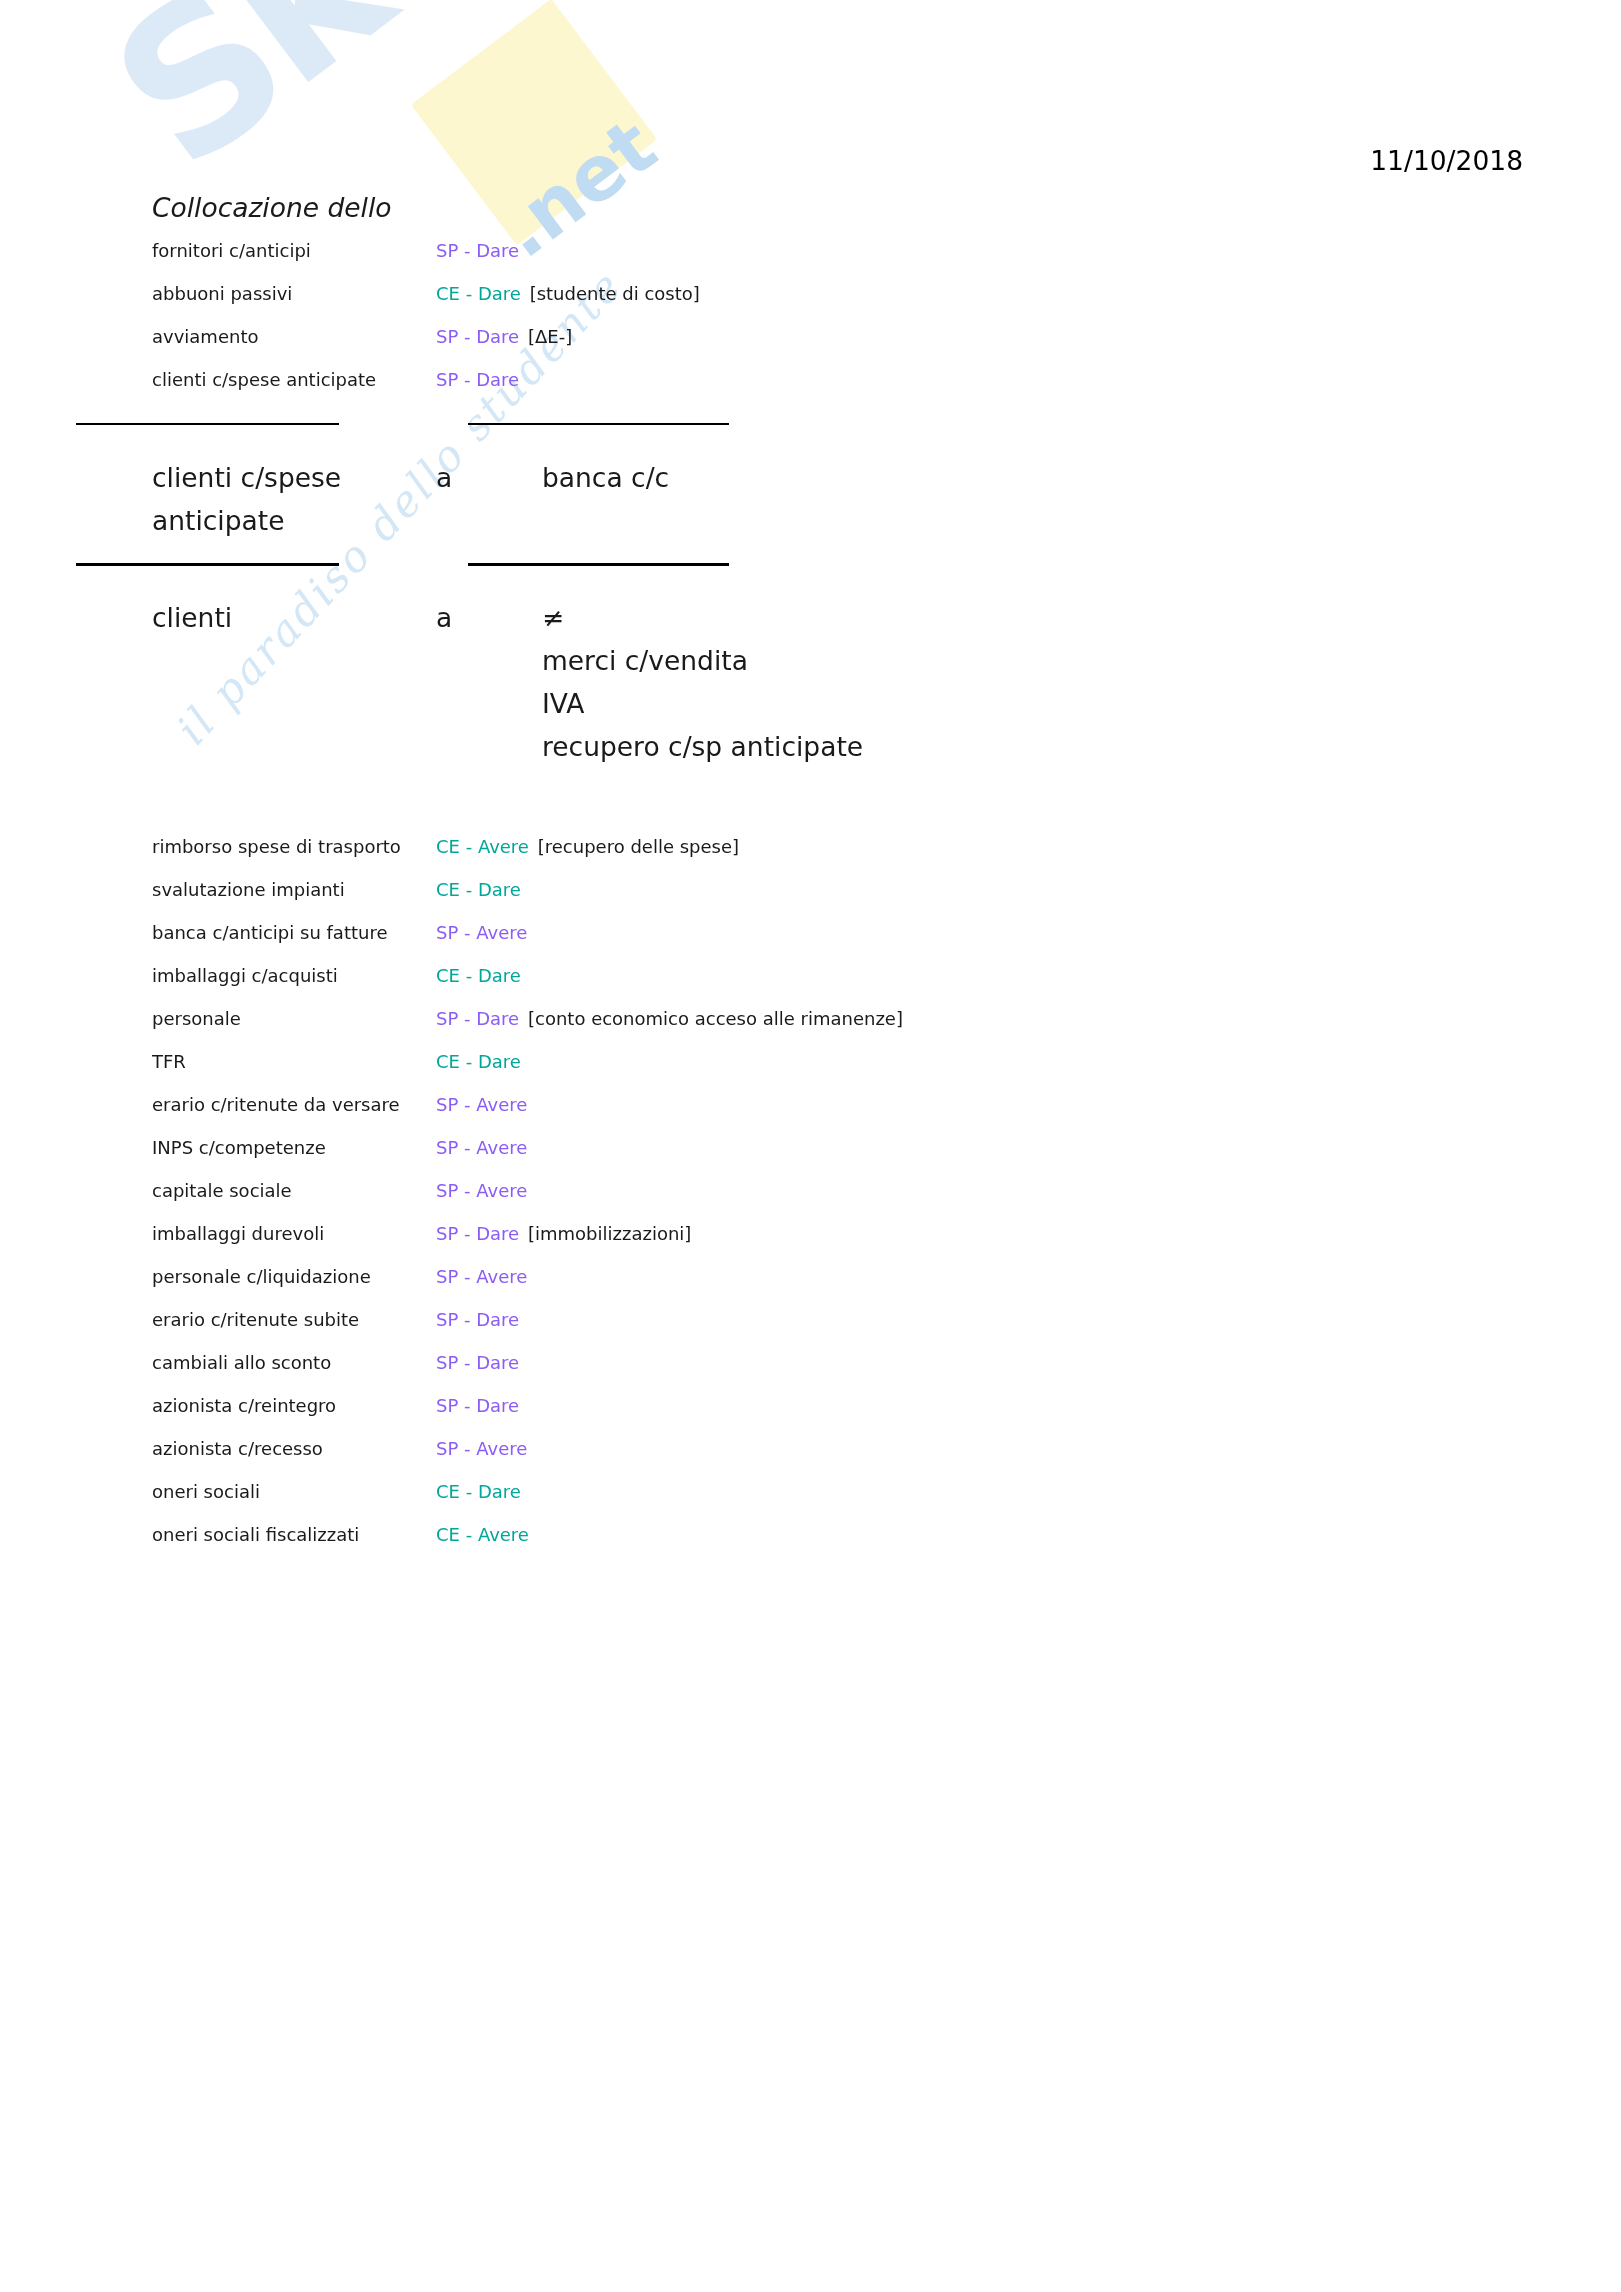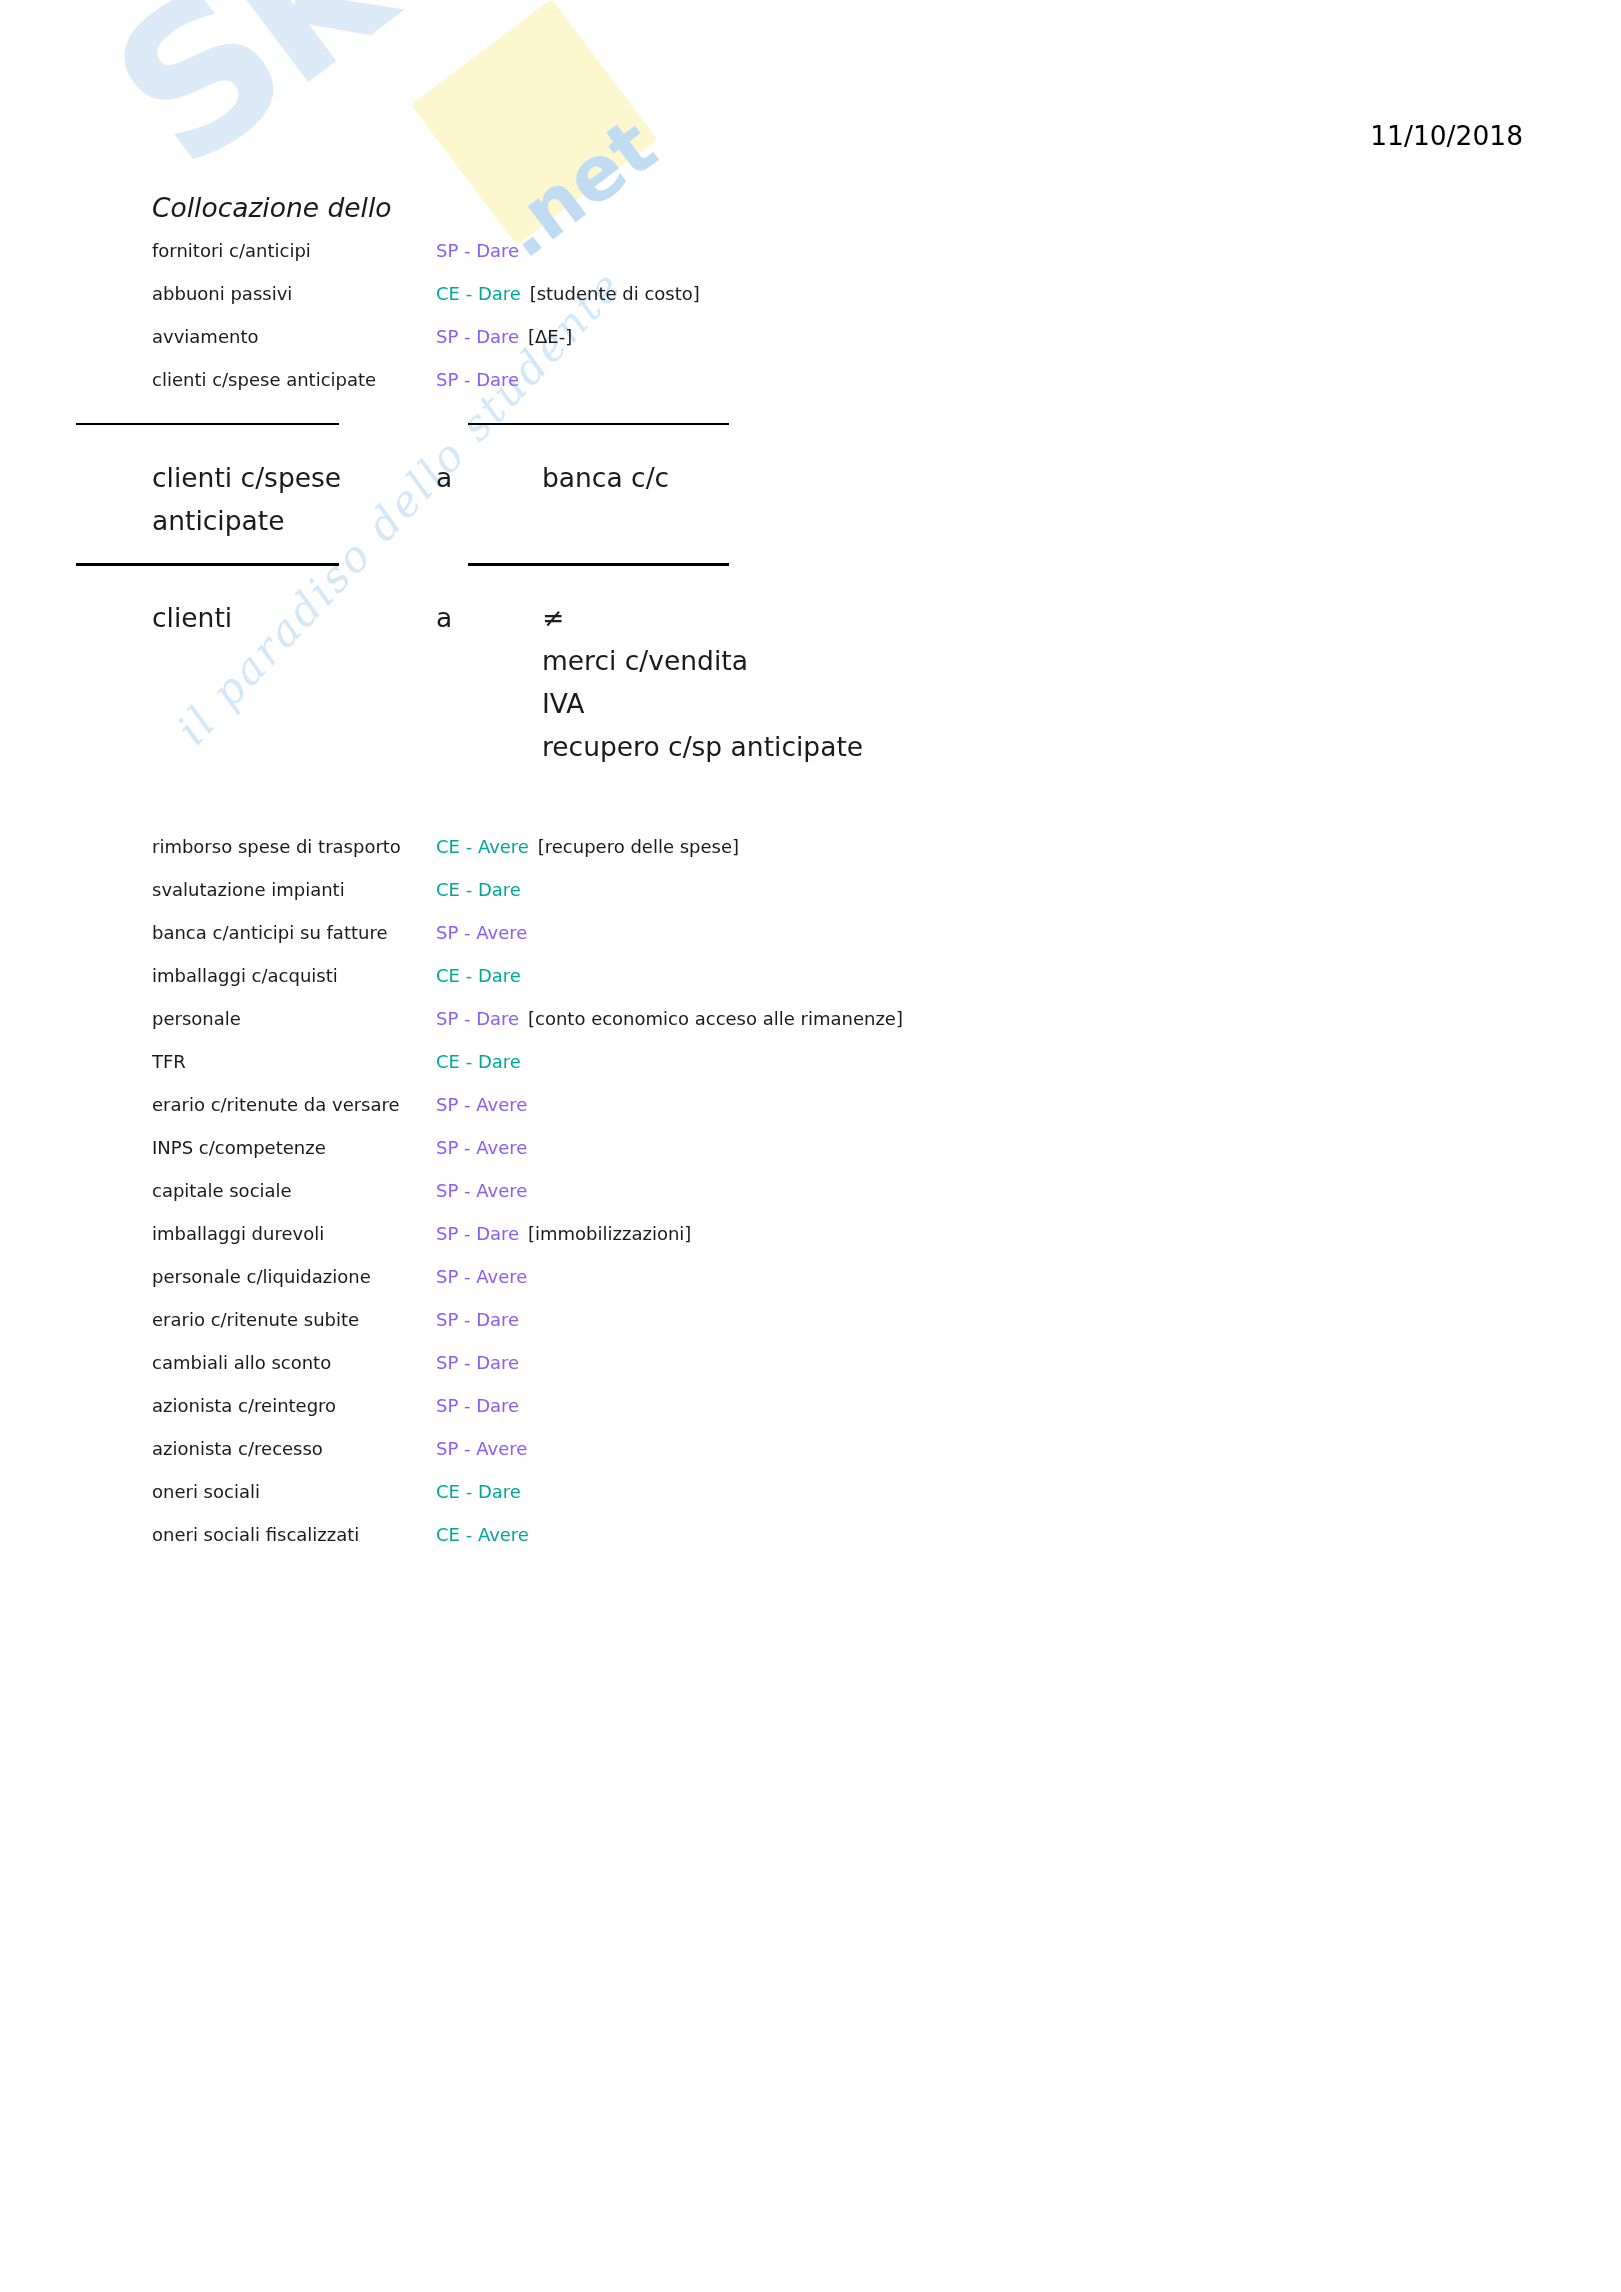--- a/index.html
+++ b/index.html
@@ -79,21 +79,21 @@
   }
 
   
   .content {
     position: relative;
     z-index: 2;
   }
   .date {
     position: absolute;
     right: 98px;
-    top: 120px;
+    top: 145px;
     font-family: "DejaVu Sans", "Liberation Sans", sans-serif;
     font-size: 26.5px;
     color: #000000;
     white-space: nowrap;
   }
 
   .doc {
     position: absolute;
     left: 152px;
     top: 186px;

